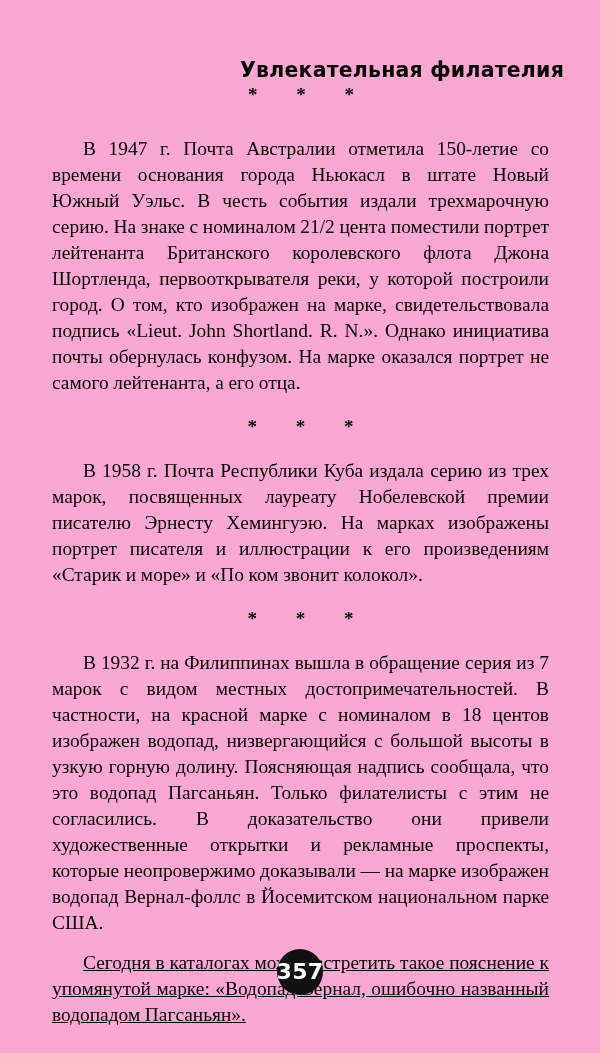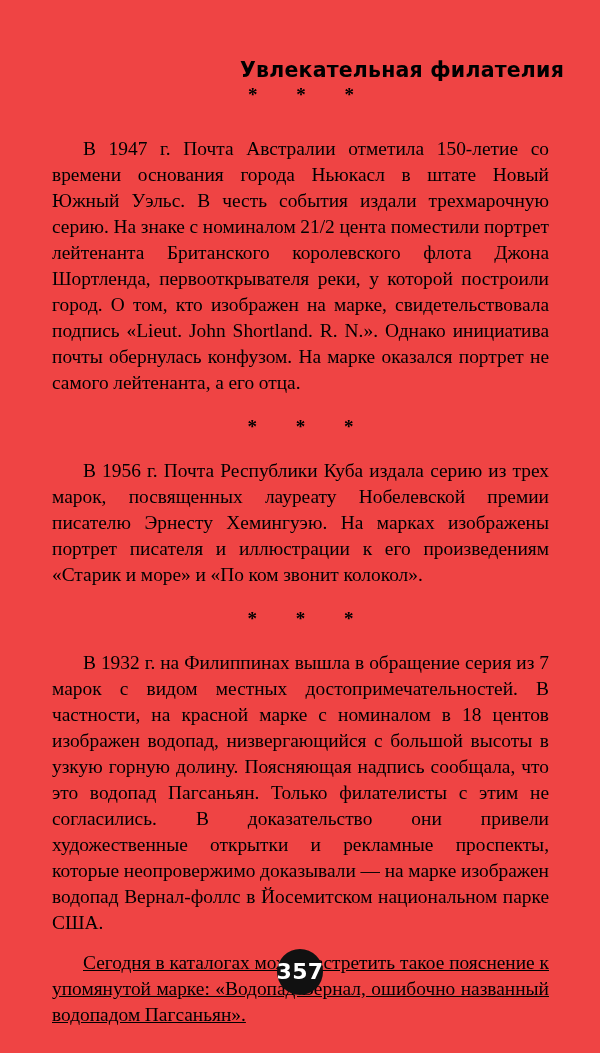--- a/index.html
+++ b/index.html
@@ -5,21 +5,21 @@
 <style>
   html, body {
     margin: 0;
     padding: 0;
     background: #ffffff;
   }
   .page {
     position: relative;
     width: 600px;
     height: 1053px;
-    background: #ef4444;
+    background: #f9a8d4;
     overflow: hidden;
     font-family: "Liberation Serif", "DejaVu Serif", serif;
     color: #000000;
     -webkit-font-smoothing: antialiased;
   }
 
   
   .running-head {
     position: absolute;
     left: 38px;
@@ -115,21 +115,21 @@
   <div class="stars stars-top">* * *</div>
 
   <div class="column">
 
     <p class="body">В 1947 г. Почта Австралии отметила 150-летие со времени основания города Ньюкасл в штате Новый Южный Уэльс. В честь события издали трехмарочную серию. На знаке с номиналом 21/2 цента поместили портрет лейтенанта Британского королевского флота Джона Шортленда, первооткрывателя реки, у которой построили город. О том, кто изображен на марке, свидетельствовала подпись «Lieut. John Shortland. R. N.». Однако инициатива почты обернулась конфузом. На марке оказался портрет не самого лейтенанта, а его отца.</p>
 
     <div class="divider-block">
       <div class="stars">* * *</div>
     </div>
 
-    <p class="body">В 1956 г. Почта Республики Куба издала серию из трех марок, посвященных лауреату Нобелевской премии писателю Эрнесту Хемингуэю. На марках изображены портрет писателя и иллюстрации к его произведениям «Старик и море» и «По ком звонит колокол».</p>
+    <p class="body">В 1958 г. Почта Республики Куба издала серию из трех марок, посвященных лауреату Нобелевской премии писателю Эрнесту Хемингуэю. На марках изображены портрет писателя и иллюстрации к его произведениям «Старик и море» и «По ком звонит колокол».</p>
 
     <div class="divider-block">
       <div class="stars">* * *</div>
     </div>
 
     <p class="body">В 1932 г. на Филиппинах вышла в обращение серия из 7 марок с видом местных достопримечательностей. В частности, на красной марке с номиналом в 18 центов изображен водопад, низвергающийся с большой высоты в узкую горную долину. Поясняющая надпись сообщала, что это водопад Пагсаньян. Только филателисты с этим не согласились. В доказательство они привели художественные открытки и рекламные проспекты, которые неопровержимо доказывали — на марке изображен водопад Вернал-фоллс в Йосемитском национальном парке США.</p>
 
     <p class="body cont">Сегодня в каталогах можно встретить такое пояснение к упомянутой марке: «Водопад Вернал, ошибочно названный водопадом Пагсаньян».</p>
 
   </div>

